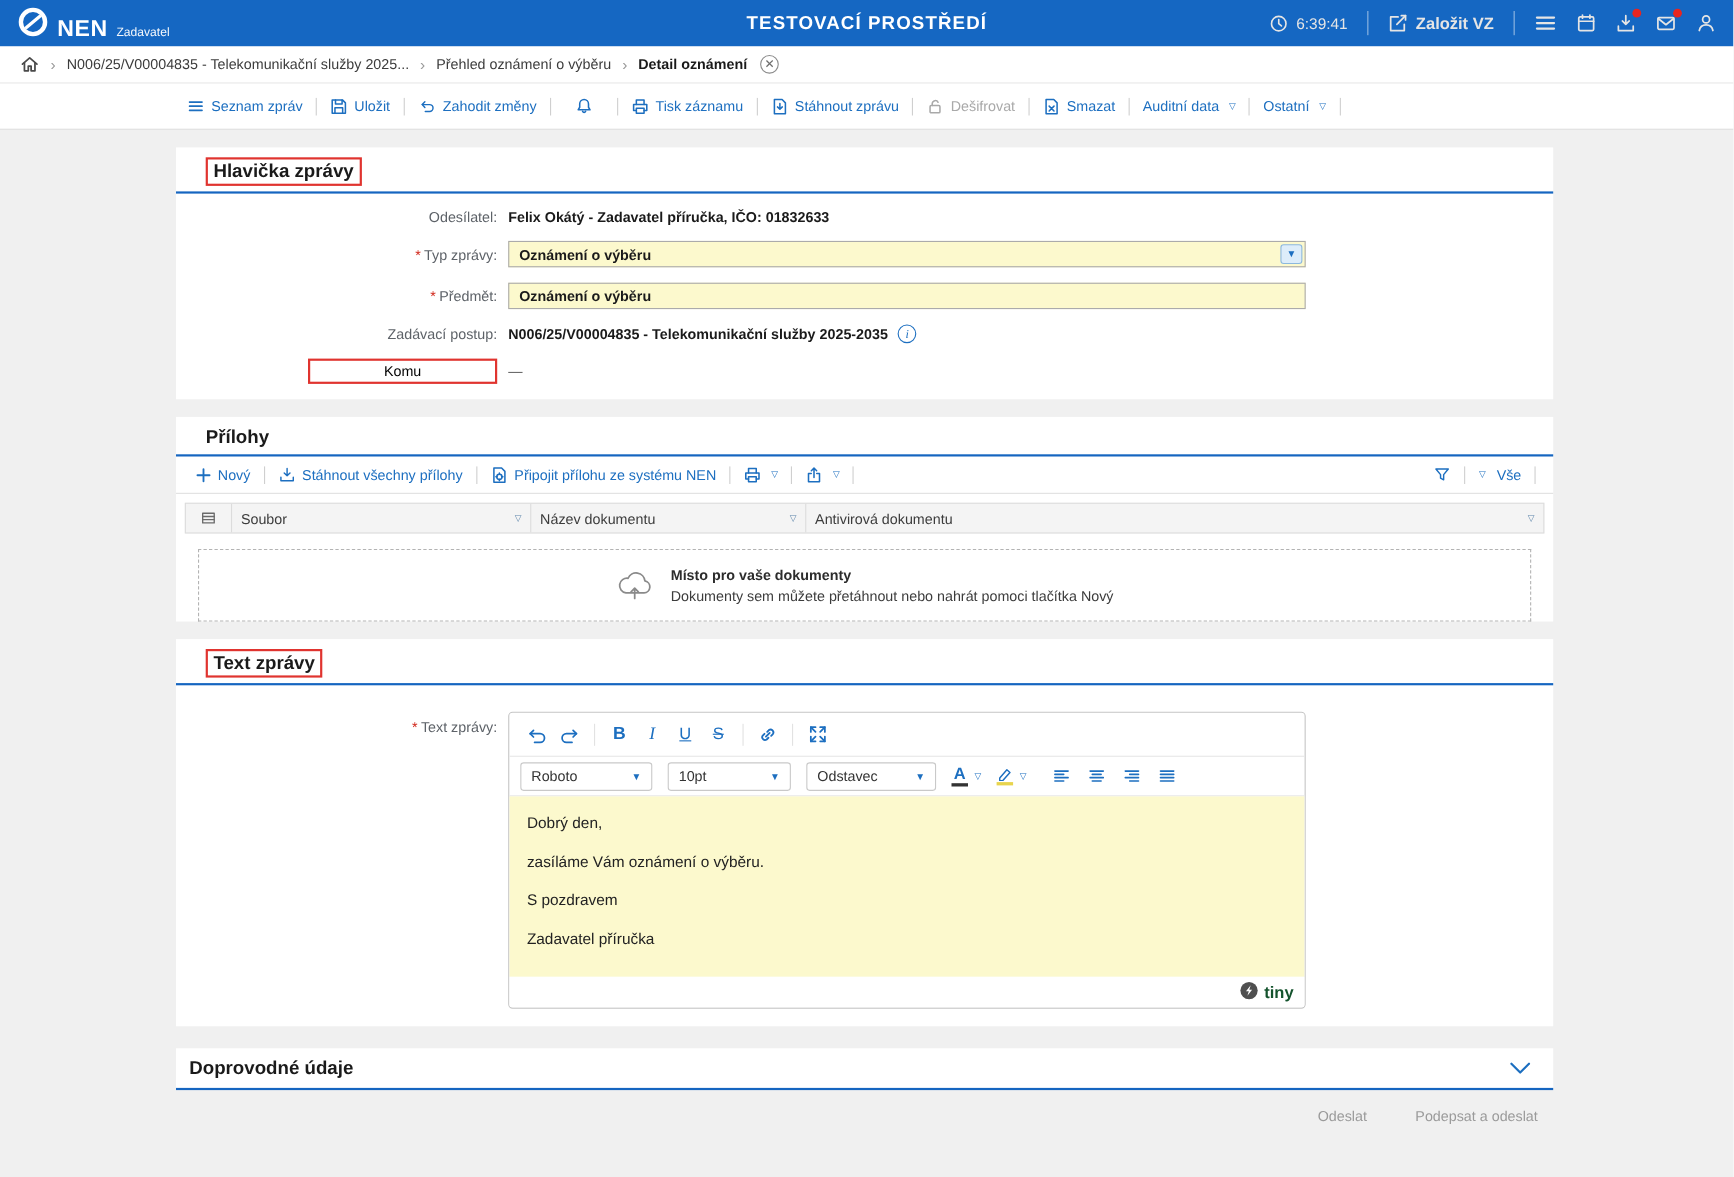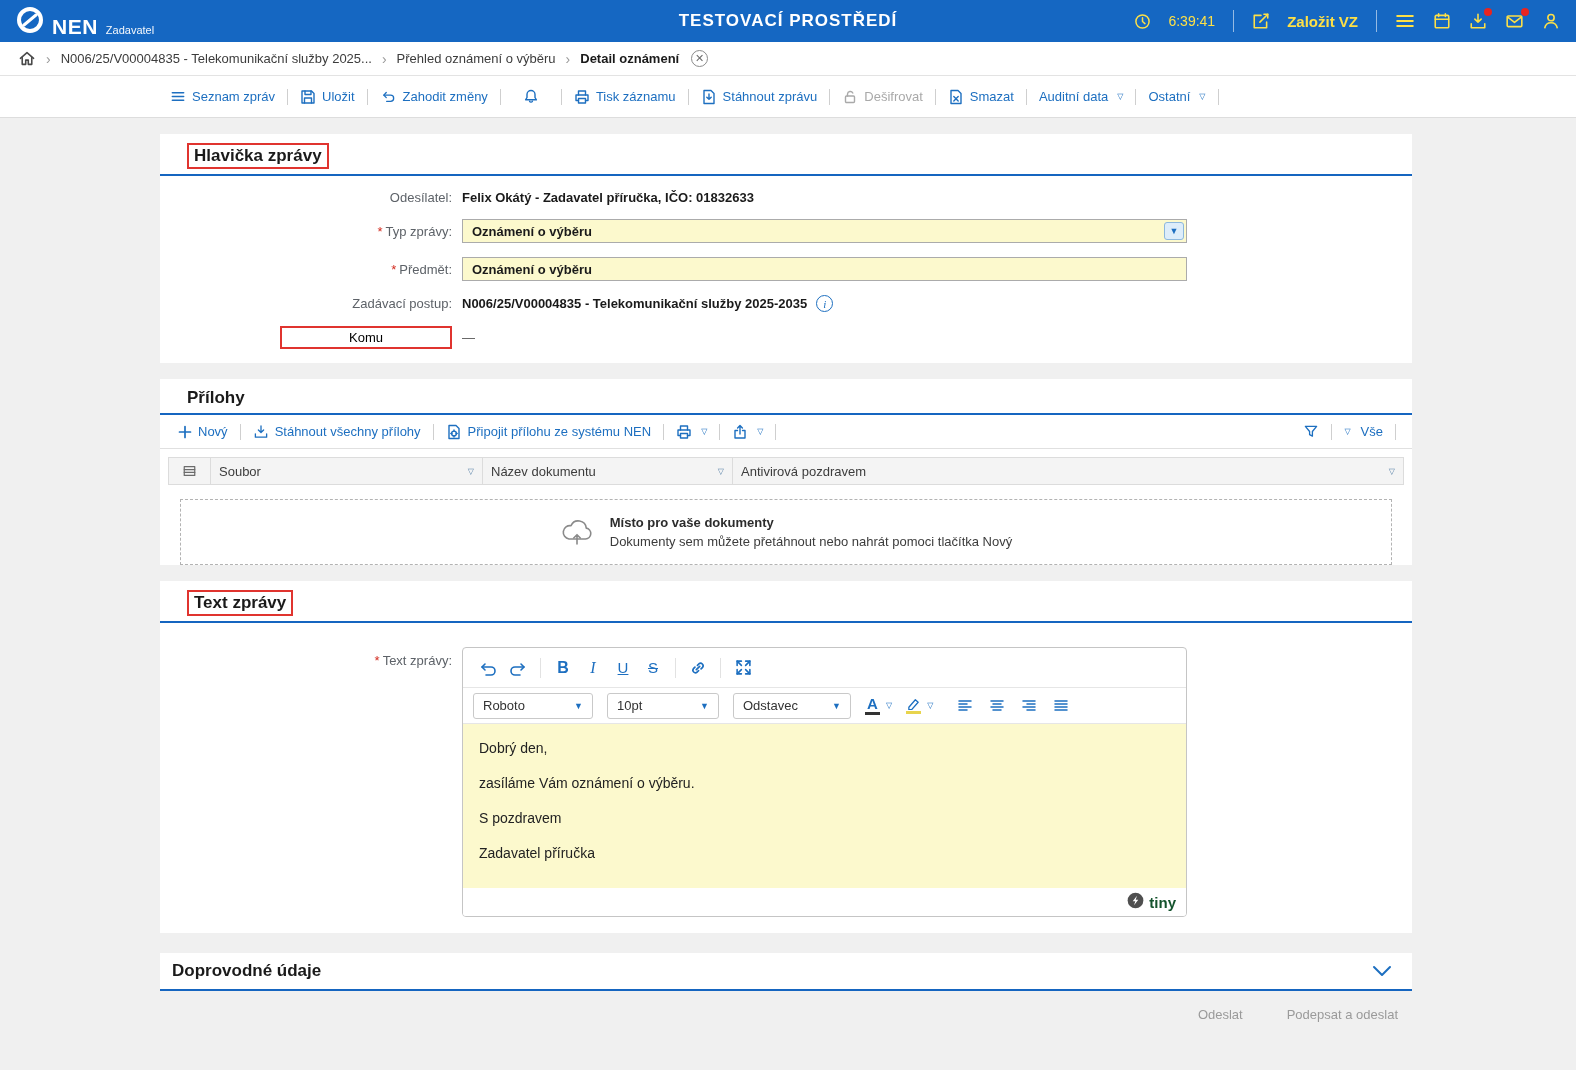--- a/index.html
+++ b/index.html
@@ -8,21 +8,21 @@
   .page{width:1576px;height:1070px;background:#f0f0f0;position:relative;overflow:hidden}
 
   
   .hdr{height:42px;background:#1567c2;display:flex;align-items:center;color:#fff;padding:0 16px;position:relative}
   .hdr .logo-wrap{display:flex;align-items:flex-end;gap:8px}
   .hdr .logo-name{font-size:21px;font-weight:bold;letter-spacing:.5px;line-height:20px}
   .hdr .logo-sub{font-size:11px;line-height:13px;opacity:.95}
   .hdr .env-title{position:absolute;left:0;right:0;text-align:center;font-size:17px;font-weight:bold;letter-spacing:1px;pointer-events:none}
   .hdr-right{margin-left:auto;display:flex;align-items:center;gap:18px;z-index:1}
   .hdr-div{width:1px;height:22px;background:rgba(255,255,255,.55)}
-  .hdr-item{display:flex;align-items:center;gap:17px;cursor:pointer;color:#fde047}
+  .hdr-item{display:flex;align-items:center;gap:7px;cursor:pointer;color:#e5e5e5}
   .hdr-time{font-size:14px}
   .hdr-newvz{font-size:15px;font-weight:bold}
   .badge-wrap{position:relative;display:flex}
   .badge{position:absolute;top:-4px;right:-5px;width:8px;height:8px;border-radius:50%;background:#e8251f}
 
   
   .crumbs{height:34px;background:#fff;display:flex;align-items:center;padding:0 18px;gap:10px;border-bottom:1px solid #e3e3e3}
   .crumb{color:#3c3c3c;cursor:pointer}
   .crumb.active{font-weight:bold;color:#1a1a1a;cursor:default}
   .crumb-sep{color:#9a9a9a;font-size:14px}
@@ -450,21 +450,21 @@
         </div>
         <div class="gh-cell" style="width:272px">
           <span class="gh-label">Soubor</span>
           <span class="gh-caret">▽</span>
         </div>
         <div class="gh-cell" style="width:250px">
           <span class="gh-label">Název dokumentu</span>
           <span class="gh-caret">▽</span>
         </div>
         <div class="gh-cell" style="flex:1">
-          <span class="gh-label">Antivirová pozdravem</span>
+          <span class="gh-label">Antivirová dokumentu</span>
           <span class="gh-caret">▽</span>
         </div>
       </div>
 
       <div class="dropzone">
         <span class="cloud">
           <svg class="ic" width="34" height="28" viewBox="0 0 34 28" style="stroke-width:1.6">
             <path d="M9 21h16.5a5.5 5.5 0 0 0 .8-10.9A8 8 0 0 0 11 7.7 5.8 5.8 0 0 0 9 21z"></path>
             <path d="M17 26v-9M13.7 20l3.3-3.3L20.3 20"></path>
           </svg>

